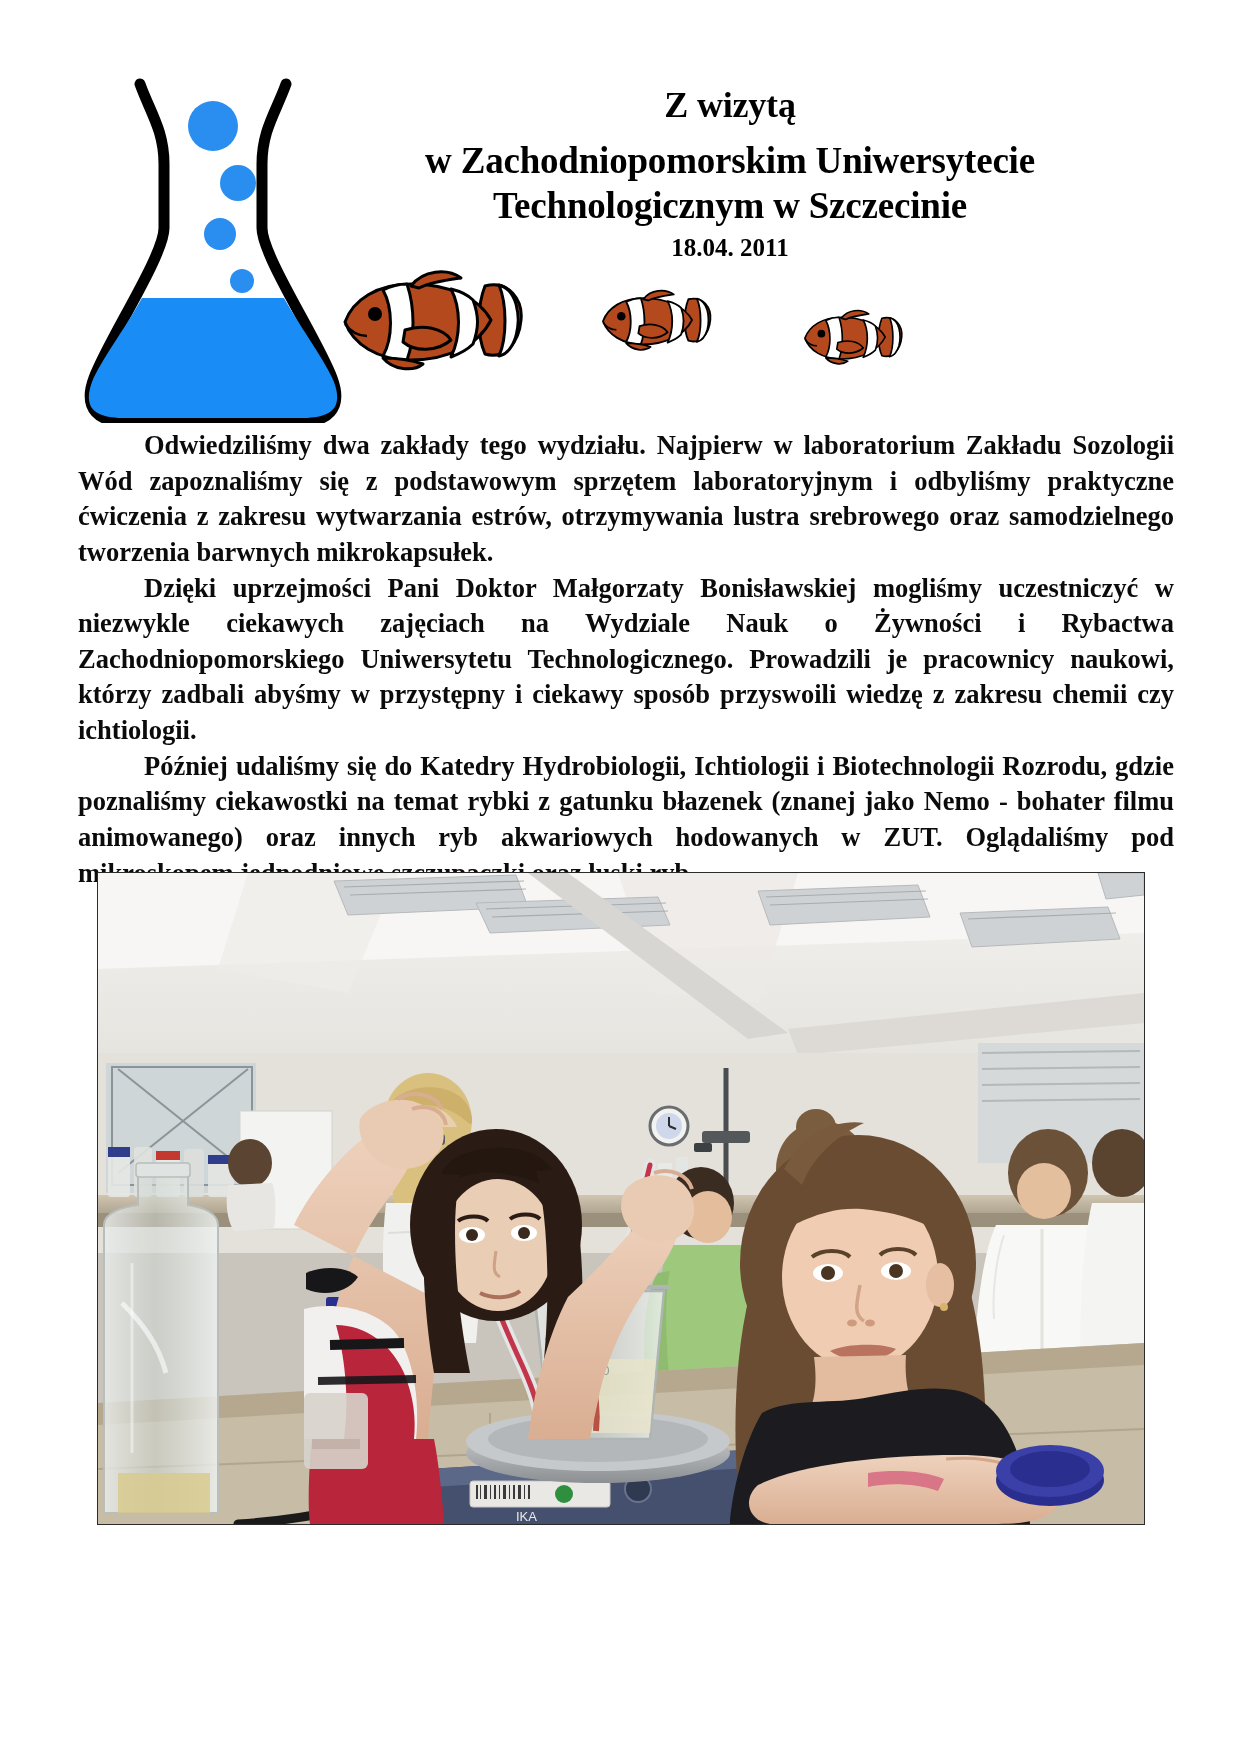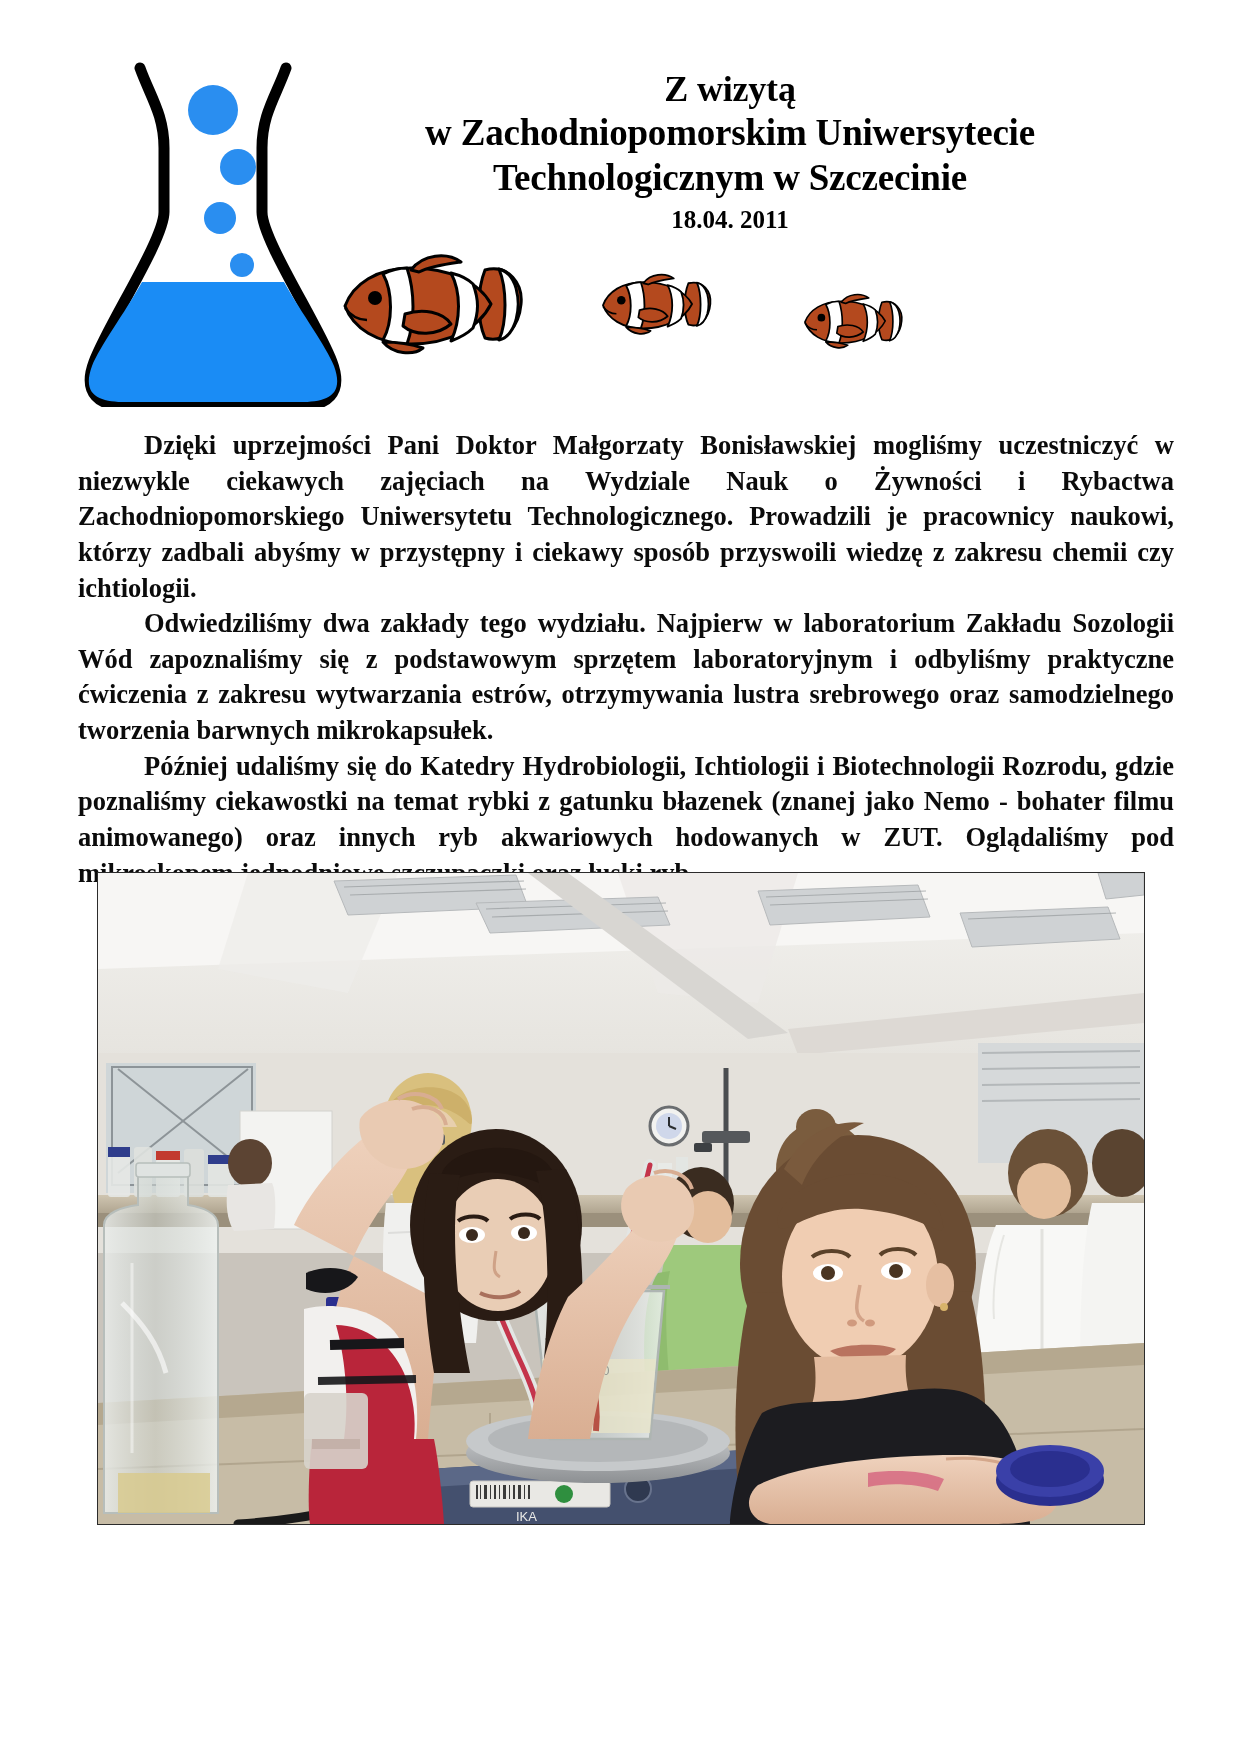--- a/index.html
+++ b/index.html
@@ -13,21 +13,21 @@
     height: 1754px;
     background: #ffffff;
     overflow: hidden;
     font-family: "Liberation Serif", "DejaVu Serif", serif;
   }
 
   
   .header {
     position: absolute;
     left: 0;
-    top: 0;
+    top: 16px;
     width: 1240px;
     height: 420px;
   }
 
   .flask-wrap {
     position: absolute;
     left: 78px;
     top: 62px;
     width: 270px;
     height: 345px;
@@ -42,21 +42,21 @@
   }
   .title-line {
     font-weight: bold;
     font-size: 37px;
     line-height: 1.20;
     color: #000000;
     letter-spacing: -0.2px;
     white-space: nowrap;
   }
   .title-line.l1 { font-size: 36px; }
-  .title-line.l2 { font-size: 37px; }
+  .title-line.l2 { font-size: 37px; margin-top: 12px; }
   .title-line.l3 { font-size: 37px; }
   .title-date {
     font-weight: bold;
     font-size: 25px;
     line-height: 1.3;
     margin-top: 4px;
     color: #000000;
   }
 
   .fish-row {
@@ -216,22 +216,22 @@
             <path d="M18 58 C24 66, 32 70, 40 70" fill="none" stroke-width="2.6"></path>
           </g>
           <circle cx="48" cy="48" r="7" fill="#000000"></circle>
         </svg>
       </div>
 
     </div>
   </div>
 
   <div class="article">
+    <p class="para">Odwiedziliśmy dwa zakłady tego wydziału. Najpierw w laboratorium Zakładu Sozologii Wód zapoznaliśmy się z podstawowym sprzętem laboratoryjnym i odbyliśmy praktyczne ćwiczenia z zakresu wytwarzania estrów, otrzymywania lustra srebrowego oraz samodzielnego tworzenia barwnych mikrokapsułek.</p>
     <p class="para">Dzięki uprzejmości Pani Doktor Małgorzaty Bonisławskiej mogliśmy uczestniczyć w niezwykle ciekawych zajęciach na  Wydziale Nauk o Żywności i Rybactwa Zachodniopomorskiego Uniwersytetu Technologicznego. Prowadzili je pracownicy naukowi, którzy zadbali abyśmy w przystępny i ciekawy sposób przyswoili wiedzę z zakresu chemii czy ichtiologii.</p>
-    <p class="para">Odwiedziliśmy dwa zakłady tego wydziału. Najpierw w laboratorium Zakładu Sozologii Wód zapoznaliśmy się z podstawowym sprzętem laboratoryjnym i odbyliśmy praktyczne ćwiczenia z zakresu wytwarzania estrów, otrzymywania lustra srebrowego oraz samodzielnego tworzenia barwnych mikrokapsułek.</p>
     <p class="para">Później udaliśmy się do Katedry Hydrobiologii, Ichtiologii i Biotechnologii Rozrodu, gdzie poznaliśmy ciekawostki na temat rybki z gatunku błazenek (znanej jako Nemo - bohater filmu animowanego) oraz innych ryb akwariowych hodowanych w ZUT. Oglądaliśmy pod mikroskopem jednodniowe szczupaczki oraz łuski ryb.</p>
   </div>
 
   <div class="photo-frame">
     <svg class="photo-svg" viewBox="0 0 1046 651" preserveAspectRatio="none" aria-hidden="true">
       <defs>
         <linearGradient id="wallG" x1="0" y1="0" x2="0" y2="1">
           <stop offset="0%" stop-color="#f3f2ef"></stop>
           <stop offset="100%" stop-color="#dcd9d2"></stop>
         </linearGradient>

